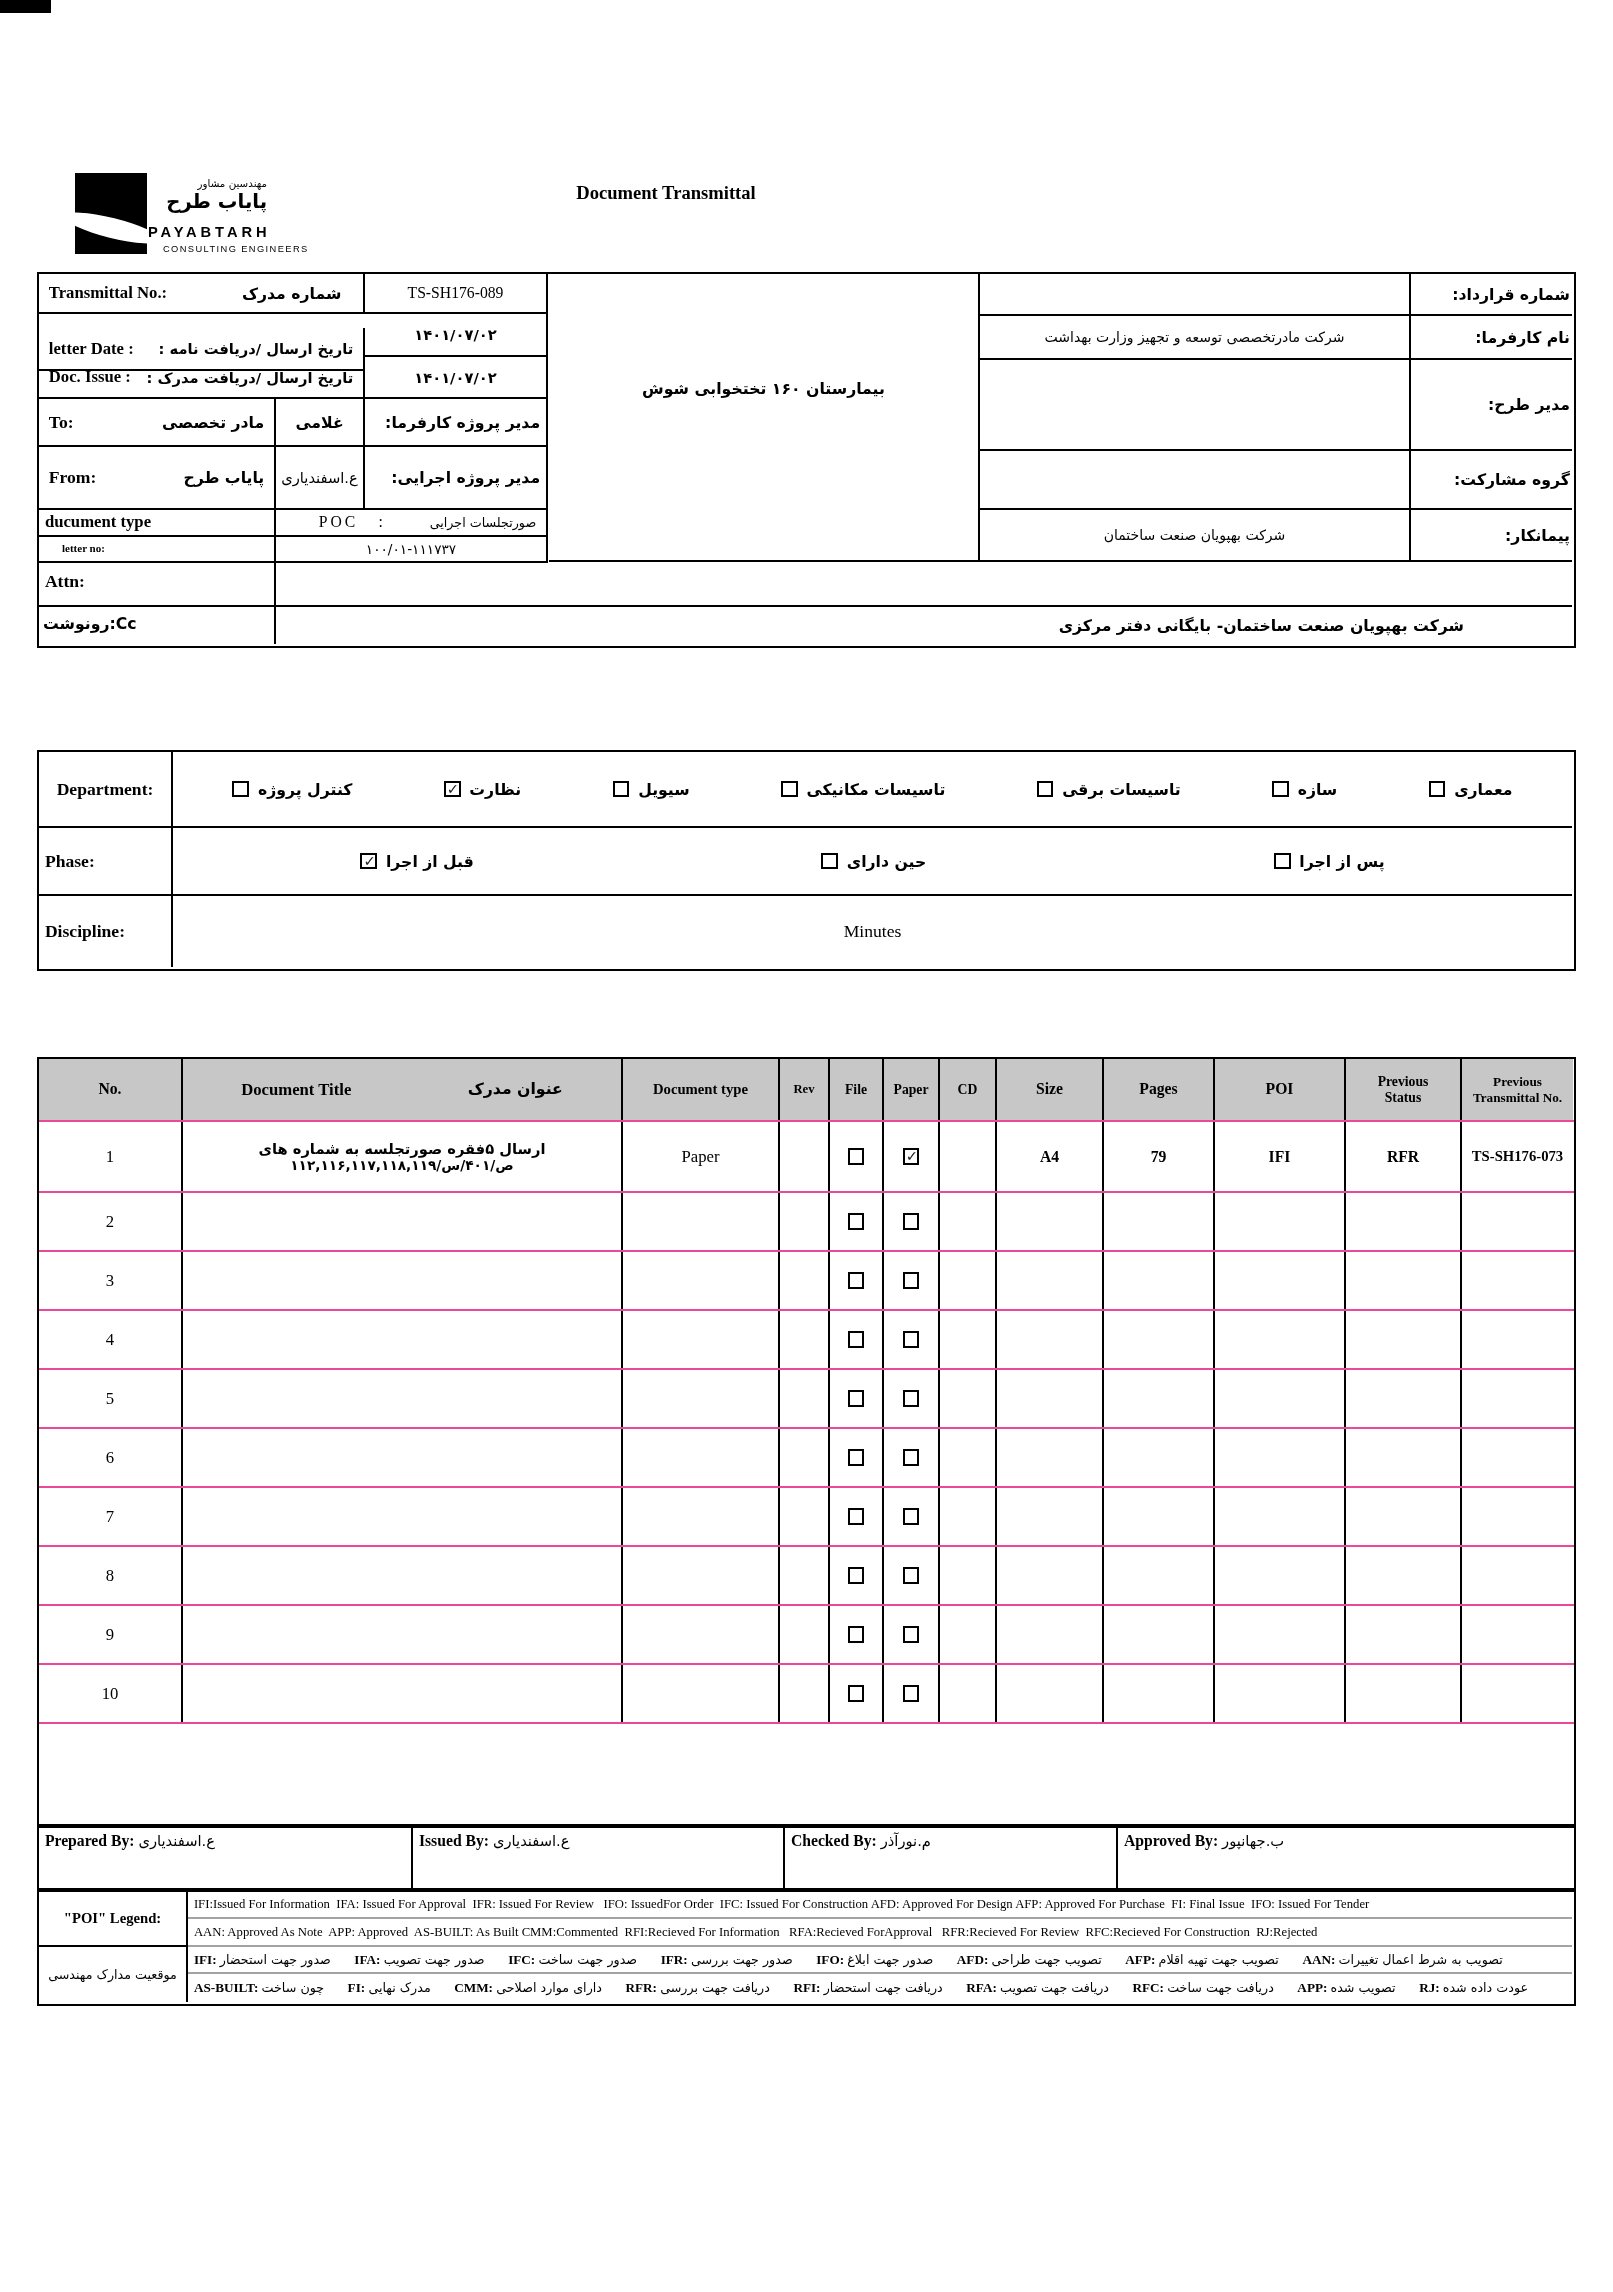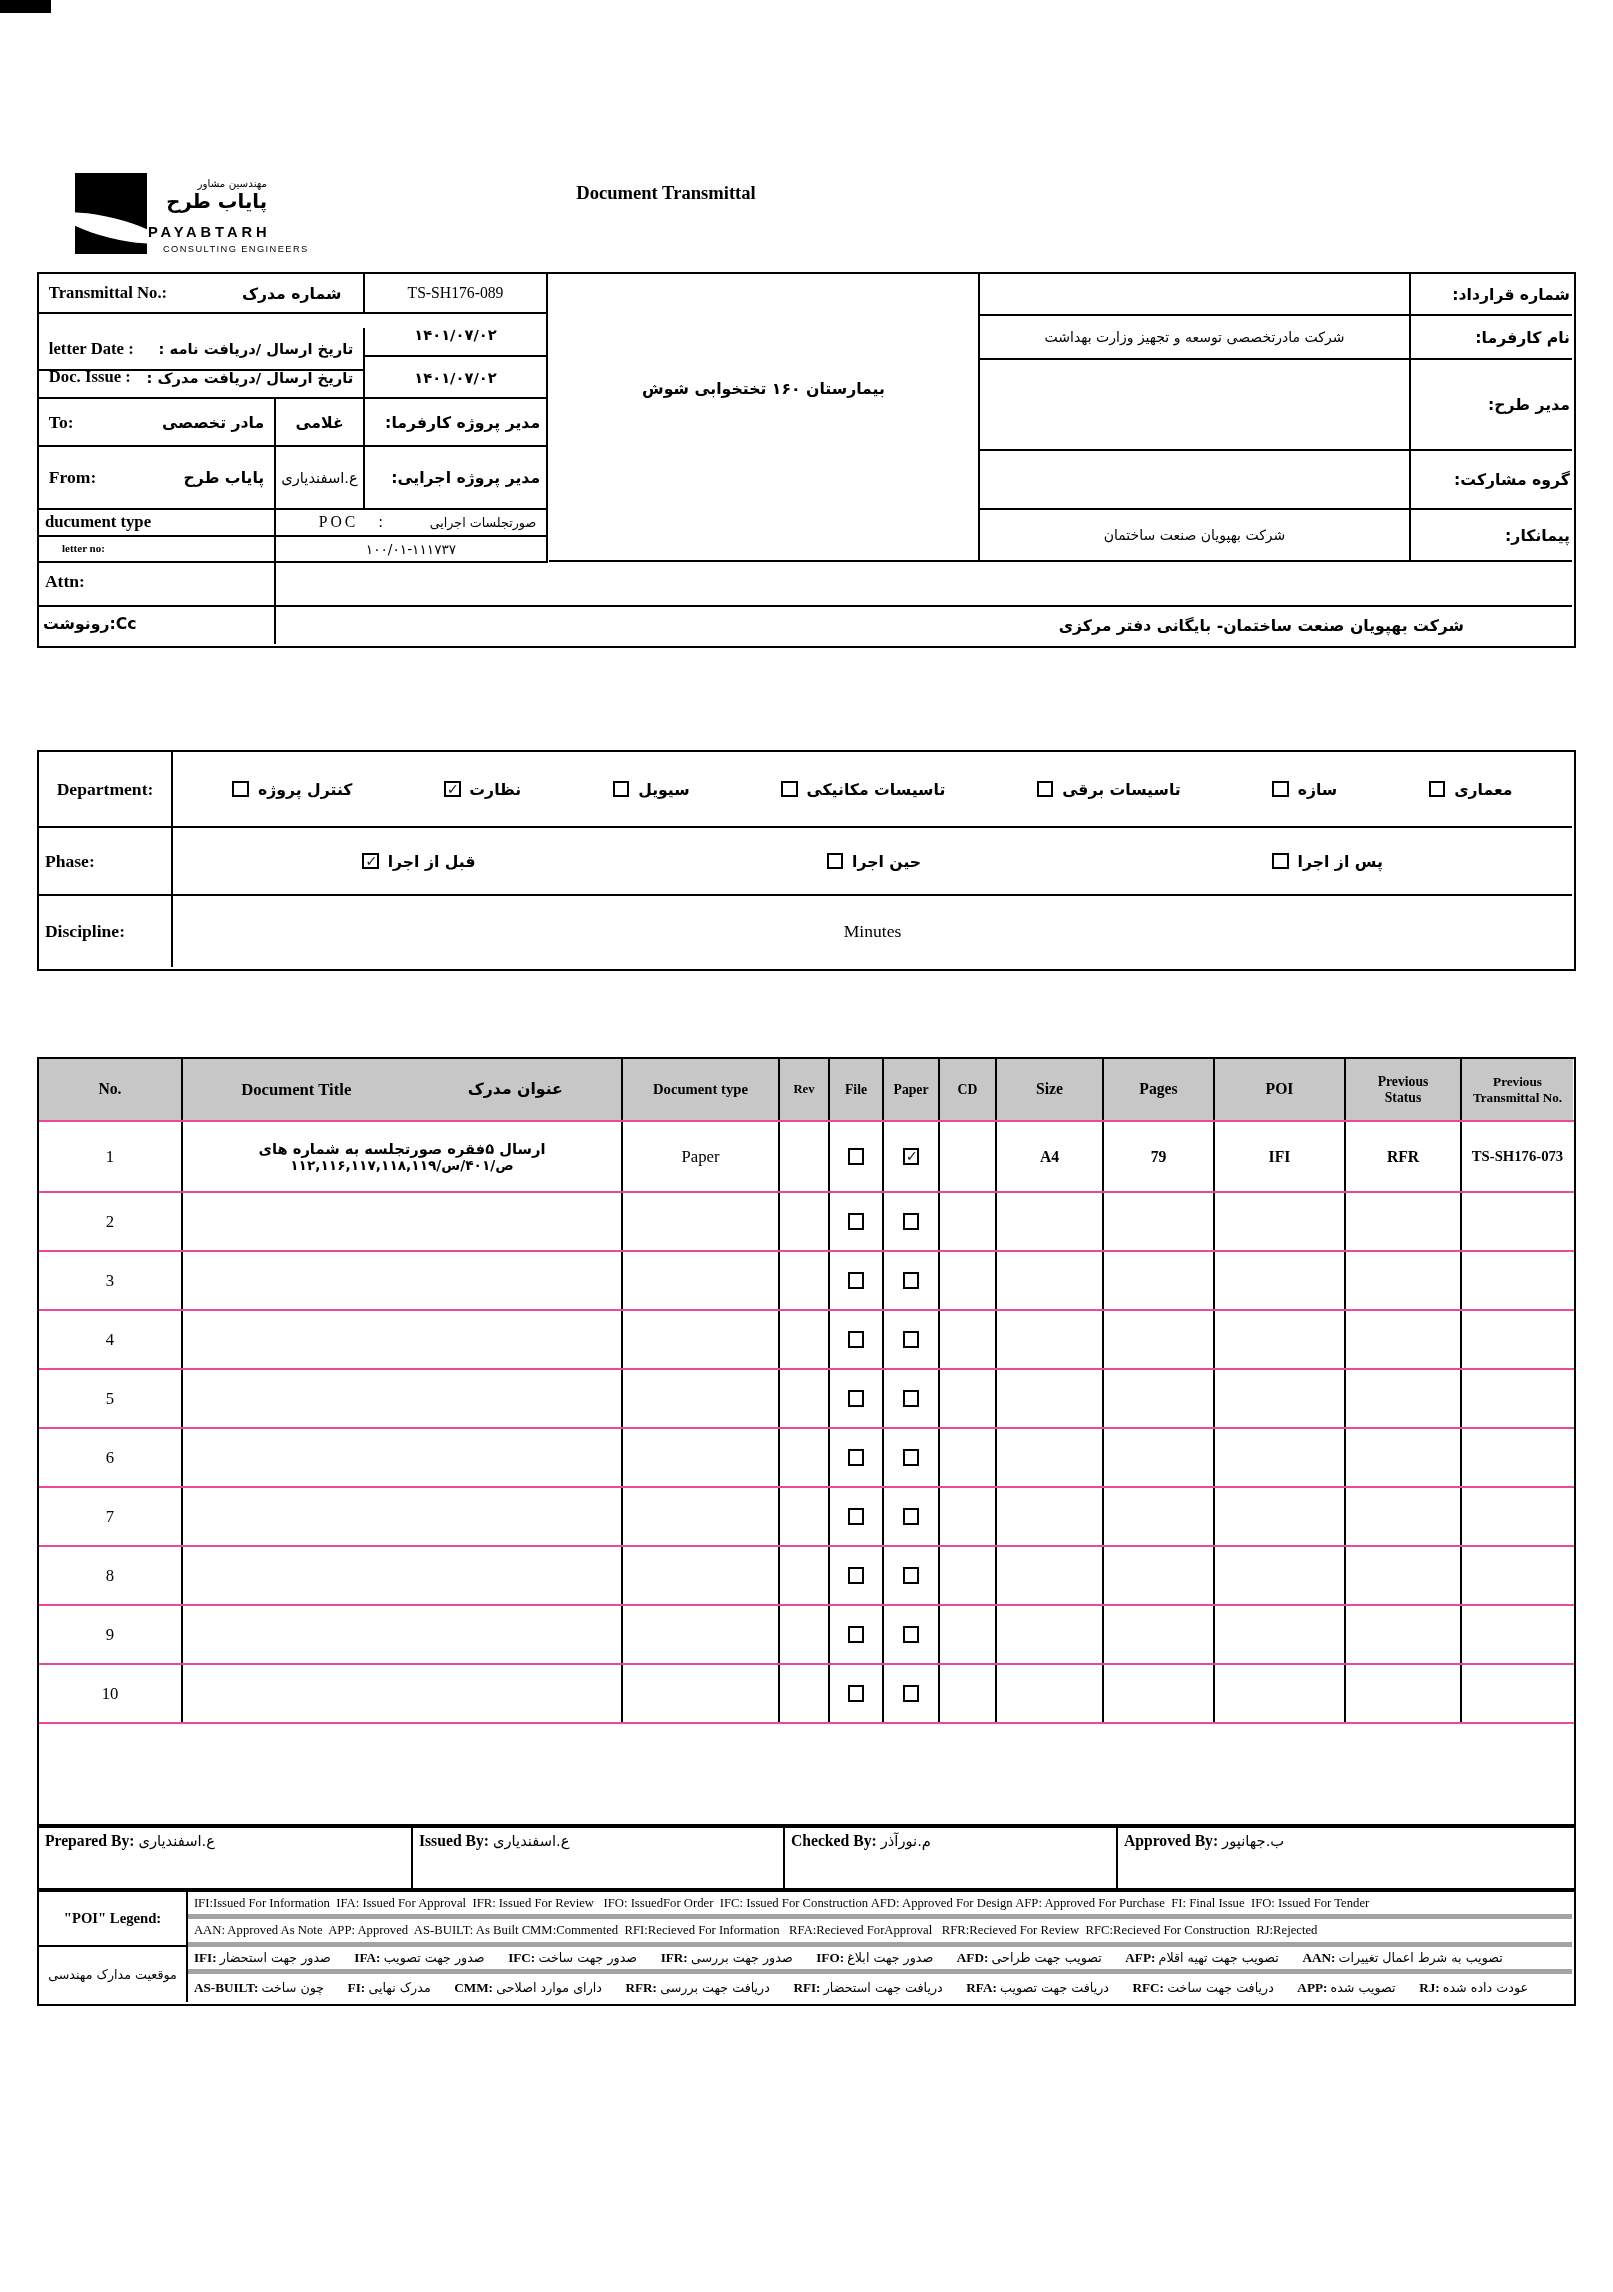--- a/index.html
+++ b/index.html
@@ -26,21 +26,21 @@
   .trow{display:flex;border-bottom:2px solid #ec4899;}
   .td{box-sizing:border-box;border-right:2px solid #000;display:flex;align-items:center;justify-content:center;text-align:center;overflow:hidden;}
   .c-no{width:144px;} .c-title{width:440px;flex-direction:column;} .c-doctype{width:157px;}
   .c-rev{width:50px;} .c-file{width:54px;} .c-paper{width:56px;} .c-cd{width:57px;}
   .c-size{width:107px;} .c-pages{width:111px;} .c-poi{width:131px;} .c-pst{width:116px;text-align:center;} .c-ptr{width:111px;border-right:none;}
   .thead .td{background:#c7c7c7;font-weight:bold;font-size:15.7px;line-height:1.15;}
   .bd{font-weight:bold;font-size:15.7px;}
   
   .sig{box-sizing:border-box;border-right:2px solid #000;padding:3.9px 5.9px;font-size:15.7px;overflow:hidden;}
   
-  .lline{box-sizing:border-box;border-bottom:5px solid #a3a3a3;font-size:12.7px;padding:2px 5.9px;white-space:pre-wrap;overflow:hidden;display:flex;align-items:center;}
+  .lline{box-sizing:border-box;border-bottom:2px solid #a3a3a3;font-size:12.7px;padding:2px 5.9px;white-space:pre-wrap;overflow:hidden;display:flex;align-items:center;}
   .llabel{box-sizing:border-box;border-right:2px solid #000;border-bottom:2px solid #000;display:flex;align-items:center;justify-content:center;text-align:center;}
   .fi{margin-right:23.5px;white-space:nowrap;font-size:12.7px;}
   .fi b{font-size:13.2px;}
   .fi .fa{font-size:12.7px;}
 </style>
 </head>
 <body>
 
 <div id="page">
 
@@ -185,21 +185,21 @@
 
     <div class="hcell c enb" style="left:0;top:76px;width:134px;height:68px;font-size:17.6px;justify-content:flex-start;padding-left:5.9px;">Phase:</div>
     <div class="hcell ncr" style="left:134px;top:76px;width:1399px;height:68px;">
       <div class="optrow">
         <span class="opt">
             <span class="cb small"></span>
             <span class="olbl fab" dir="rtl">پس از اجرا</span>
           </span>
         <span class="opt">
             <span class="cb small"></span>
-            <span class="olbl fab" dir="rtl">حین اجرا</span>
+            <span class="olbl fab" dir="rtl">حین دارای</span>
           </span>
         <span class="opt">
             <span class="cb small checked"></span>
             <span class="olbl fab" dir="rtl">قبل از اجرا</span>
           </span>
       </div>
     </div>
 
     <div class="hcell c enb ncb" style="left:0;top:144px;width:134px;height:71px;font-size:17.6px;justify-content:flex-start;padding-left:5.9px;">Discipline:</div>
     <div class="hcell c ncr ncb" style="left:134px;top:144px;width:1399px;height:71px;font-size:17.6px;">Minutes</div>

